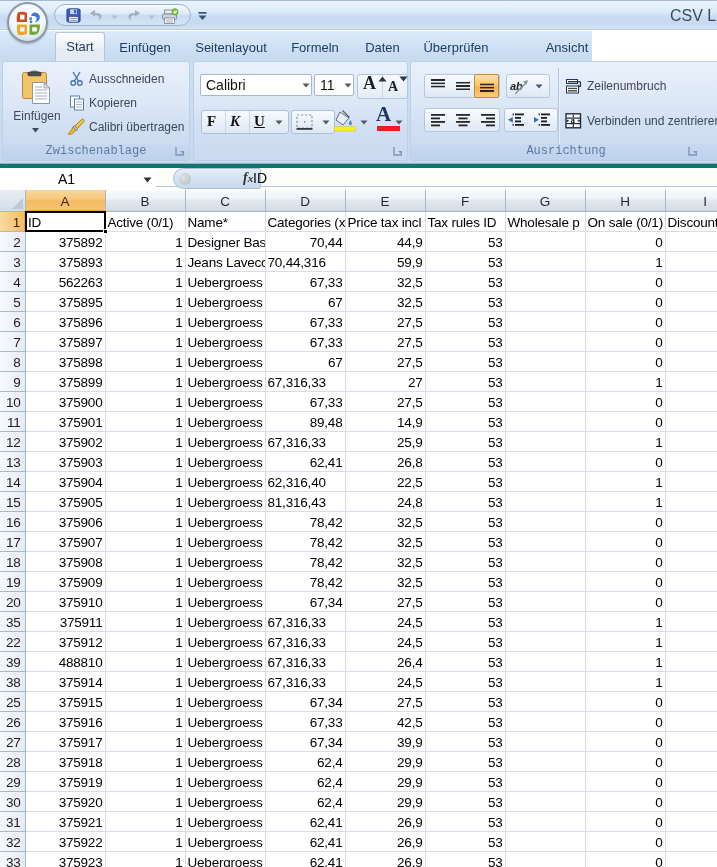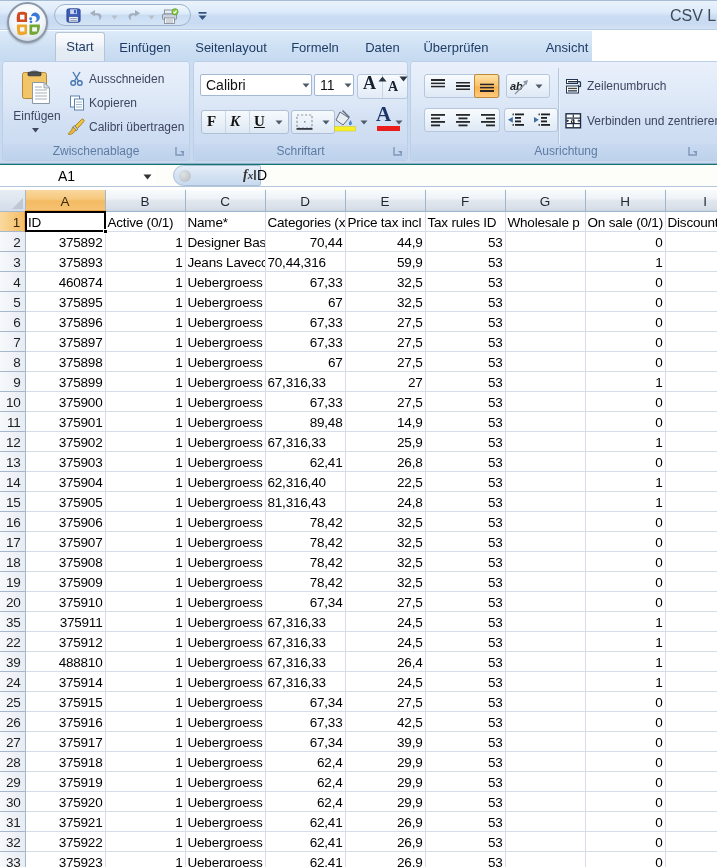--- a/index.html
+++ b/index.html
@@ -27,27 +27,27 @@
   background:linear-gradient(#fbfcfe 0%, #f0f4f9 45%, #e6edf5 55%, #e2eaf3 100%);
   border:1px solid #b6c4d4; border-bottom:none; border-radius:3px 3px 0 0; }
 
 #ribbon { position:absolute; left:0; top:61px; width:717px; height:103px;
   background:linear-gradient(#ccdef2 0%, #c6d9ef 100%); border-bottom:1px solid #96adcb; }
 .group { position:absolute; top:0; height:100px; border-radius:3px;
   background:linear-gradient(#e9f0fb 0%, #dde8f7 40%, #d1dff3 65%, #cbdaf0 100%);
   border:1px solid #bccfe7; }
 .glabel { position:absolute; left:0; bottom:0; width:100%; height:16px;
   background:linear-gradient(#c8d9f0, #bed2ec); text-align:center;
-  font-size:12px; color:#5e7ba2; line-height:15px; border-radius:0 0 3px 3px; }
+  font-size:12px; color:#5e7ba2; line-height:15px; border-radius:0 0 3px 3px;font-family:Liberation Mono, monospace; }
 .rlbl { font-size:12px; color:#3e4660; }
 
 .ribtn { position:absolute; font-size:12px; color:#3e4660; white-space:nowrap; }
 
 #fbar { position:absolute; left:0; top:164px; width:717px; height:23px;
-  background:#fdfdfa; border-top:1px solid #0f766e; border-bottom:1px solid #b4c6dd; }
+  background:#fdfdfa; border-top:4px solid #0f766e; border-bottom:1px solid #b4c6dd; }
 #namebox { position:absolute; left:0; top:0; width:156px; height:21px; background:#fff; }
 #namebox span { position:absolute; left:58px; top:3px; font-size:14px; color:#000; }
 #nbarrow { position:absolute; left:143px; top:9px; }
 #fxpill { position:absolute; left:157px; top:0; width:88px; height:21px;
   background:linear-gradient(#e6eef8 0%, #d4e2f2 50%, #c8daee 100%);
   border:1px solid #aabfd8; border-radius:11px 2px 2px 11px;margin-left:16px; }
 #fxdot { position:absolute; left:5px; top:4px; width:12px; height:12px; border-radius:50%;
   background:radial-gradient(circle at 35% 35%, #dfe3e6, #b4bac0); }
 #fxsym { position:absolute; left:69px; top:1px; font-style:italic; font-weight:bold;
   font-size:14px; color:#333; font-family:"Liberation Serif",serif; }
@@ -253,21 +253,20 @@
     </svg>
     <svg style="position:absolute;left:166px;top:58px" width="8" height="5" viewBox="0 0 8 5">
         <path d="M0.5 0.5 L7.5 0.5 L4 4.5 Z" fill="#4f5b6b"></path>
       </svg>
 
     <div style="position:absolute;left:182px;top:40px;font-size:21px;font-weight:bold;color:#1c3765;font-family:'Liberation Serif',serif;">A</div>
     <div style="position:absolute;left:183px;top:64px;width:23px;height:5px;background:#ea1c1c;"></div>
     <svg style="position:absolute;left:201px;top:58px" width="8" height="5" viewBox="0 0 8 5">
         <path d="M0.5 0.5 L7.5 0.5 L4 4.5 Z" fill="#4f5b6b"></path>
       </svg>
-    <div class="glabel">Schriftart</div>
     <svg style="position:absolute;right:3px;bottom:3px" width="11" height="11" viewBox="0 0 11 11">
       <path d="M1 1 L1 9 L9 9" fill="none" stroke="#7f97b9" stroke-width="1.4"></path>
       <path d="M5 5 L9 5 L9 9 Z" fill="#7f97b9"></path>
     </svg>
   </div>
 </div>
 <div id="ausr">
 
   <div class="group" style="left:0px;width:312px;">
 
@@ -466,21 +465,21 @@
           <td class="c l clip">Jeans Lavecc</td>
           <td class="c l clip">70,44,316</td>
           <td class="c r">59,9</td>
           <td class="c r">53</td>
           <td class="c"></td>
           <td class="c r">1</td>
           <td class="c"></td>
         </tr>
 <tr>
           <td class="rh">4</td>
-          <td class="c r">460874</td>
+          <td class="c r">562263</td>
           <td class="c r">1</td>
           <td class="c l clip">Uebergroess</td>
           <td class="c r">67,33</td>
           <td class="c r">32,5</td>
           <td class="c r">53</td>
           <td class="c"></td>
           <td class="c r">0</td>
           <td class="c"></td>
         </tr>
 <tr>
@@ -705,21 +704,21 @@
           <td class="c r">1</td>
           <td class="c l clip">Uebergroess</td>
           <td class="c l clip">67,316,33</td>
           <td class="c r">26,4</td>
           <td class="c r">53</td>
           <td class="c"></td>
           <td class="c r">1</td>
           <td class="c"></td>
         </tr>
 <tr>
-          <td class="rh">24</td>
+          <td class="rh">38</td>
           <td class="c r">375914</td>
           <td class="c r">1</td>
           <td class="c l clip">Uebergroess</td>
           <td class="c l clip">67,316,33</td>
           <td class="c r">24,5</td>
           <td class="c r">53</td>
           <td class="c"></td>
           <td class="c r">1</td>
           <td class="c"></td>
         </tr>

